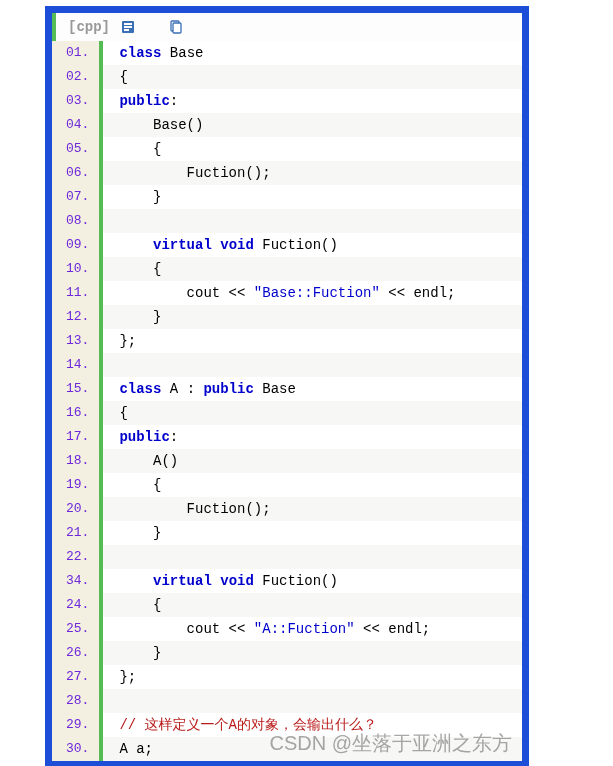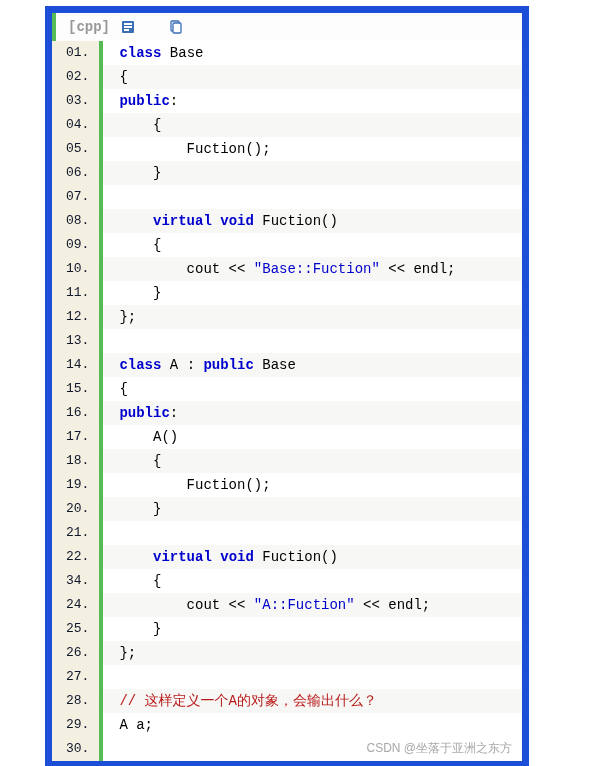--- a/index.html
+++ b/index.html
@@ -34,21 +34,21 @@
     width: 16px;
     height: 16px;
     cursor: pointer;
   }
   .code-area {
     display: flex;
   }
   .gutter {
     background: #f4f0e1;
     text-align: right;
-    color: #0f172a;
+    color: #6d28d9;
     user-select: none;
     border-right: 4px solid #5b5;
     padding: 0;
   }
   .gutter div {
     padding: 0 10px 0 14px;
     height: 24px;
     line-height: 24px;
     font-size: 13px;
   }
@@ -71,21 +71,21 @@
   .watermark {
     position: relative;
     height: 0;
   }
   .wm-text {
     position: absolute;
     right: 10px;
     bottom: 4px;
     color: rgba(120,120,120,0.65);
     font-family: sans-serif;
-    font-size: 12px;
+    font-size: 20px;
     pointer-events: none;
   }
 </style>
 </head>
 <body>
 
 <div class="container">
   <div class="header">
     <span class="lang">[cpp]</span>
     <span class="icon-btn">
@@ -134,20 +134,21 @@
         <div>26.</div>
         <div>27.</div>
         <div>28.</div>
         <div>29.</div>
         <div>30.</div>
       </div>
     <div class="lines" id="lines">
         <div class="line"><span class="kw">class</span><span class="plain"> Base</span></div>
         <div class="line"><span class="plain">{</span></div>
         <div class="line"><span class="kw">public</span><span class="plain">:</span></div>
+        <div class="line"><span class="plain">    Base()</span></div>
         <div class="line"><span class="plain">    {</span></div>
         <div class="line"><span class="plain">        Fuction();</span></div>
         <div class="line"><span class="plain">    }</span></div>
         <div class="line">&nbsp;</div>
         <div class="line"><span class="plain">    </span><span class="kw">virtual</span><span class="plain"> </span><span class="kw">void</span><span class="plain"> Fuction()</span></div>
         <div class="line"><span class="plain">    {</span></div>
         <div class="line"><span class="plain">        cout &lt;&lt; </span><span class="str">"Base::Fuction"</span><span class="plain"> &lt;&lt; endl;</span></div>
         <div class="line"><span class="plain">    }</span></div>
         <div class="line"><span class="plain">};</span></div>
         <div class="line">&nbsp;</div>

